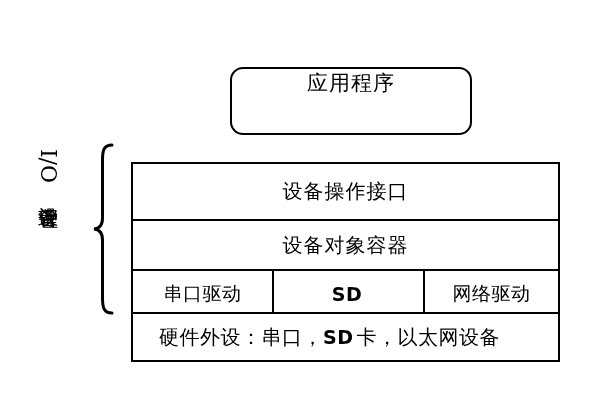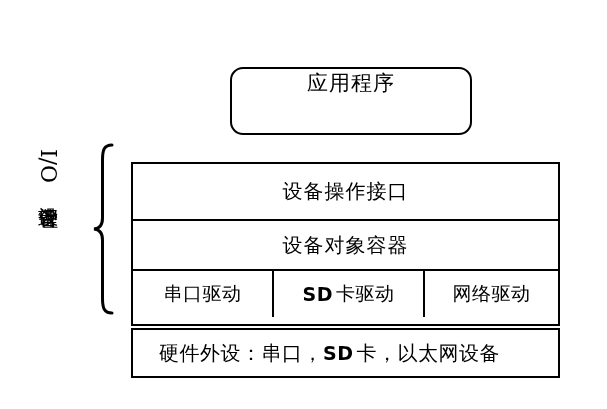--- a/index.html
+++ b/index.html
@@ -126,21 +126,21 @@
     font-family: "DejaVu Sans", sans-serif;
     font-weight: bold;
     font-size: 19px;
     padding-right: 3px;
   }
 
   
   .hw-box {
     position: absolute;
     left: 131px;
-    top: 328px;
+    top: 312px;
     width: 429px;
     height: 50px;
     box-sizing: border-box;
     border: 2px solid #000000;
     background: #ffffff;
     display: flex;
     align-items: center;
     justify-content: flex-start;
     padding-left: 26px;
   }
@@ -180,21 +180,20 @@
     <div class="stack-row r2">
       <span class="row-label">设备对象容器</span>
     </div>
 
     <div class="stack-row r3">
       <div class="driver-cell c1">
         <span>串口驱动</span>
       </div>
       <div class="driver-cell c2">
         <span class="sd">SD</span>
-          <span>卡驱动</span>
       </div>
       <div class="driver-cell c3">
         <span>网络驱动</span>
       </div>
     </div>
 
   </div>
 
   <div class="hw-box">
     <span class="label"><span>硬件外设：串口，</span><span class="sd">SD</span><span>卡，以太网设备</span></span>

